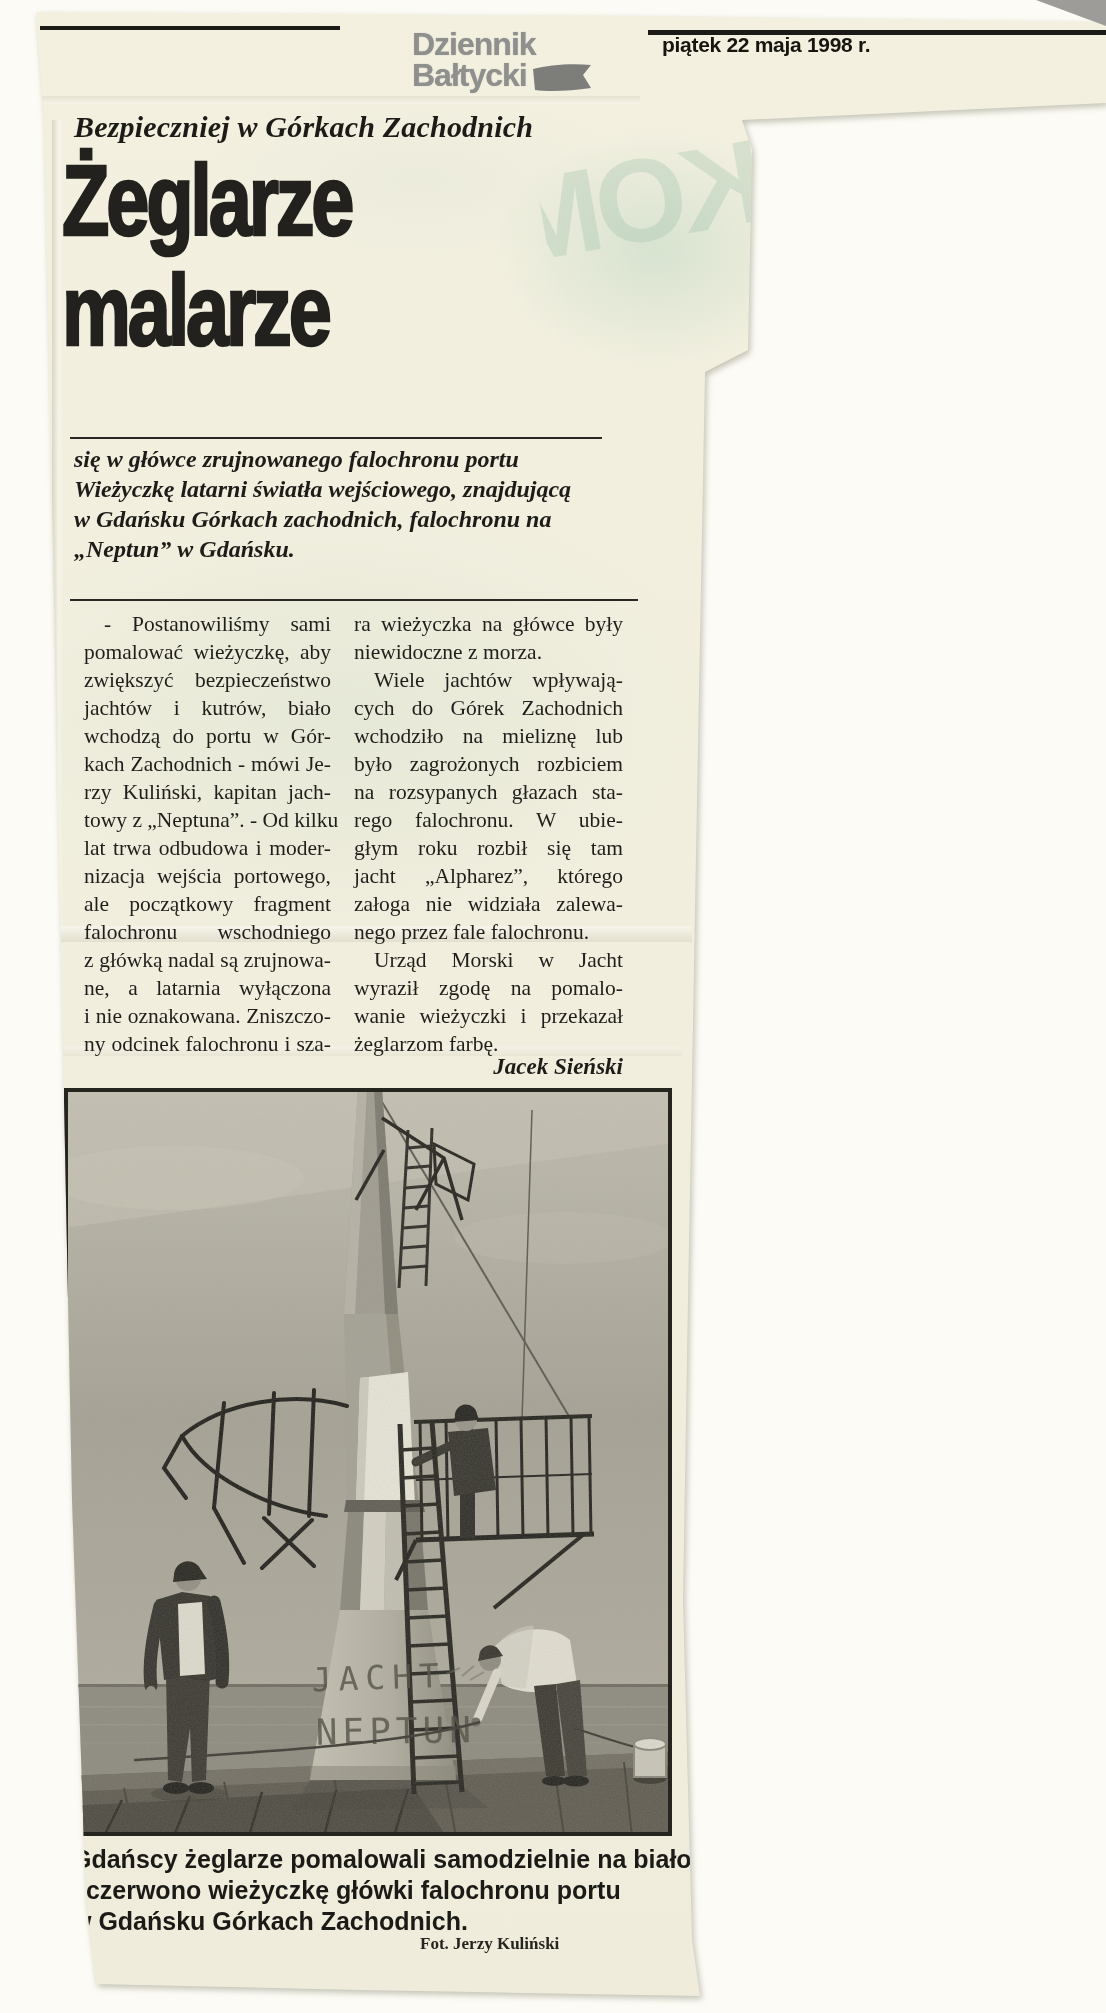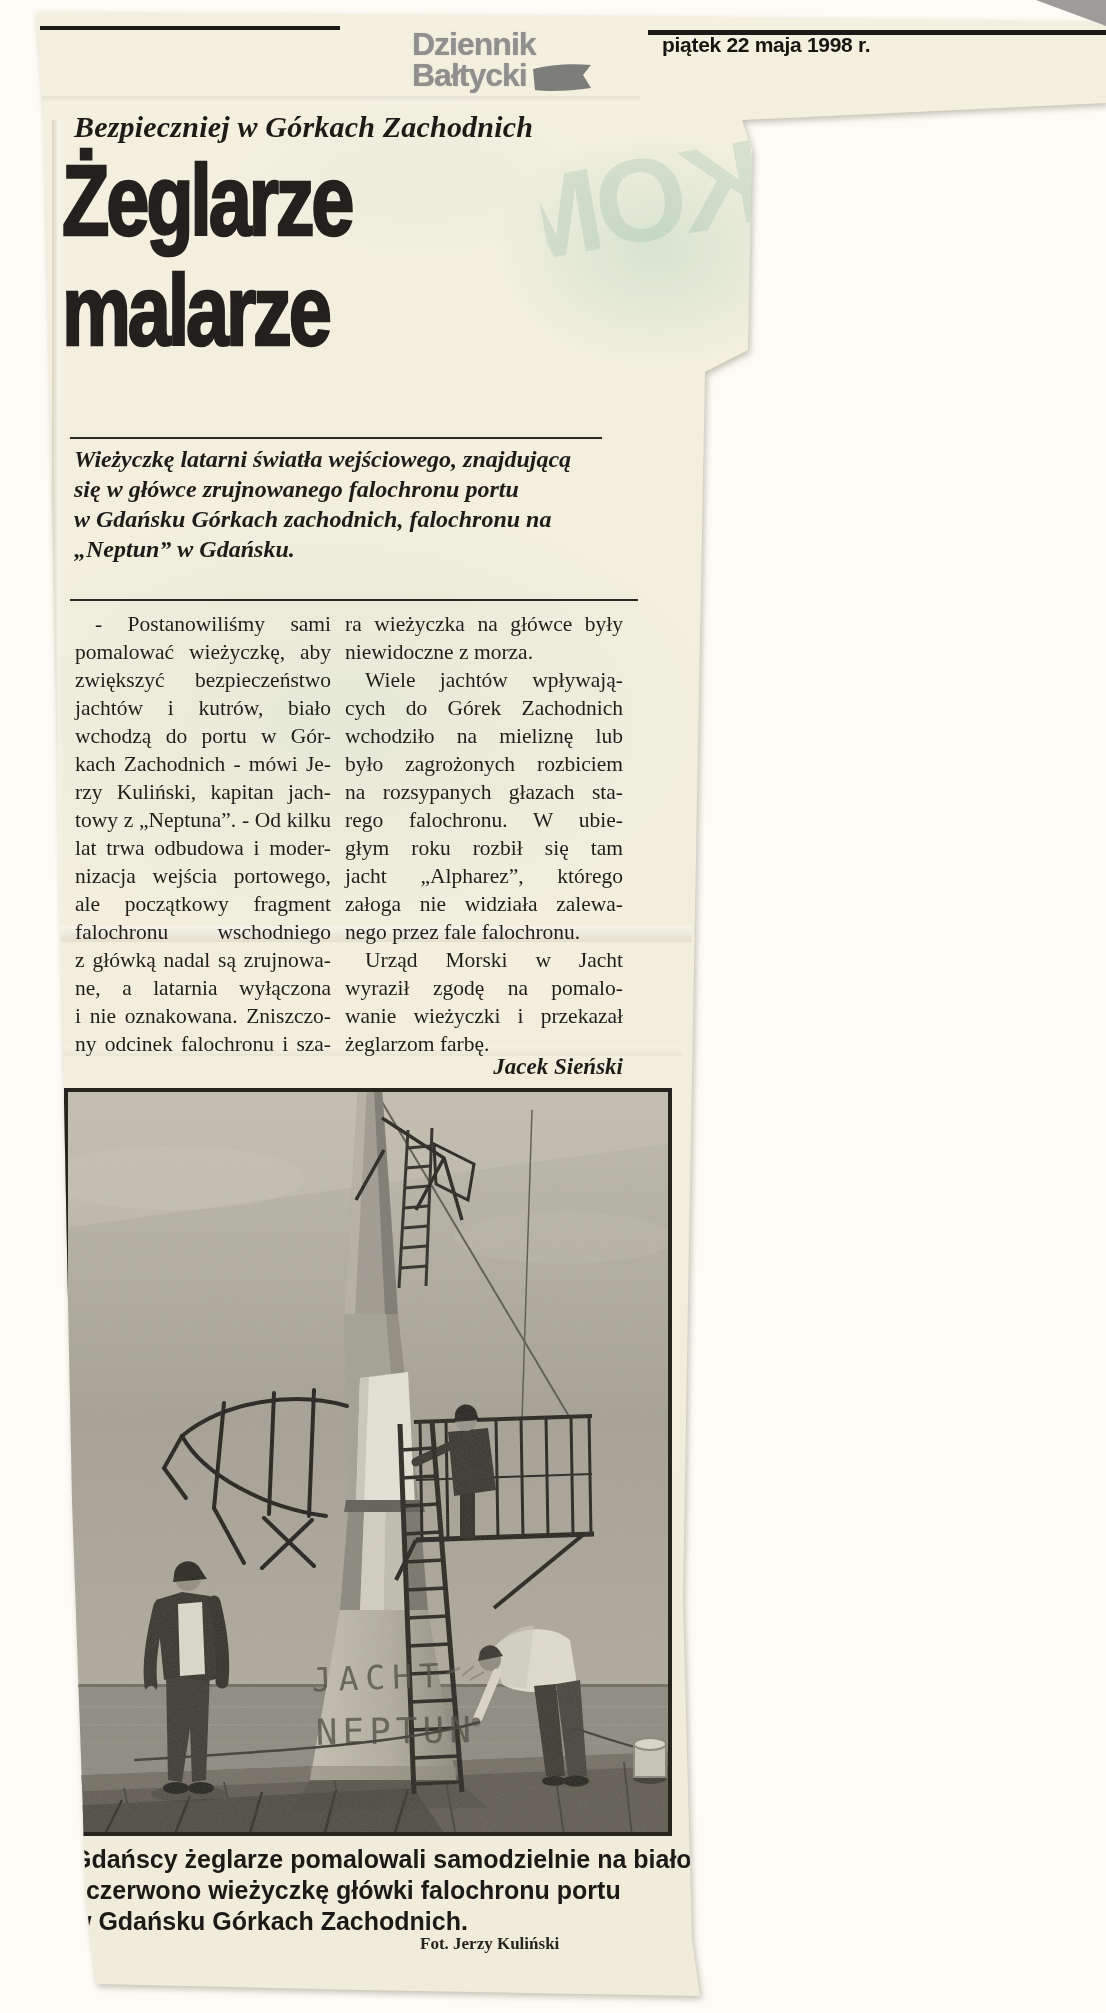--- a/index.html
+++ b/index.html
@@ -52,21 +52,21 @@
   .kicker{left:74px;top:110px;font-style:italic;font-weight:bold;font-size:30px;color:#1d1b17;letter-spacing:.2px;}
   .headline{left:62px;top:146px;color:#23211e;font-family:"Liberation Sans",sans-serif;font-weight:bold;
     font-size:97px;line-height:105px;letter-spacing:-4px;-webkit-text-stroke:2.5px #23211e;
     transform:scale(.80,1.04);transform-origin:left top;}
   .rule-thin{background:#2a2824;height:2px;}
   .rule-lead-top{left:70px;top:437px;width:532px;}
   .rule-lead-bot{left:70px;top:599px;width:568px;}
   .lead{left:74px;top:444px;width:575px;font-style:italic;font-weight:bold;font-size:24px;color:#1e1c19;}
   .lead .ln{line-height:30px;height:30px;white-space:nowrap;}
   
-  .cols .ln{line-height:28px;height:28px;text-align:justify;text-align-last:justify;white-space:nowrap;color:#201e1b;}
+  .cols .ln{line-height:28px;height:28px;text-align:justify;text-align-last:justify;white-space:nowrap;color:#201e1b;margin-left:9px;}
   .cols .ln.nj{text-align-last:left;}
   .cols .ln.ind{text-indent:20px;}
   .col-left{left:75px;top:610px;width:256px;font-size:21.5px;}
   .col-right{left:345px;top:610px;width:278px;font-size:21.5px;}
   .byline{left:345px;top:1054px;width:278px;text-align:right;font-style:italic;font-weight:bold;font-size:23px;color:#1e1c19;font-family:Liberation Serif, serif;}
   
   .photo{left:64px;top:1088px;width:608px;height:748px;}
   .caption{left:72px;top:1844px;width:580px;font-family:"Liberation Sans",sans-serif;font-weight:bold;font-size:25px;color:#1b1a17;}
   .caption .ln{line-height:31px;height:31px;white-space:nowrap;}
   .credit{left:420px;top:1934px;width:242px;text-align:left;font-weight:bold;font-size:17px;color:#26241f;}
@@ -98,22 +98,22 @@
   <div class="abs date">piątek 22 maja 1998 r.</div>
 
   <div class="abs kicker">Bezpieczniej w Górkach Zachodnich</div>
   <div class="abs headline">
     <div>Żeglarze</div>
     <div>malarze</div>
   </div>
 
   <div class="abs rule-thin rule-lead-top"></div>
   <div class="abs lead">
+        <div class="ln">się w główce zrujnowanego falochronu portu</div>
         <div class="ln">Wieżyczkę latarni światła wejściowego, znajdującą</div>
-        <div class="ln">się w główce zrujnowanego falochronu portu</div>
         <div class="ln">w Gdańsku Górkach zachodnich, falochronu na</div>
         <div class="ln">„Neptun” w Gdańsku.</div>
       </div>
   <div class="abs rule-thin rule-lead-bot"></div>
 
   <div class="abs cols col-left">
         <div class="ln ind">- Postanowiliśmy sami</div>
         <div class="ln">pomalować wieżyczkę, aby</div>
         <div class="ln">zwiększyć bezpieczeństwo</div>
         <div class="ln">jachtów i kutrów, biało</div>

